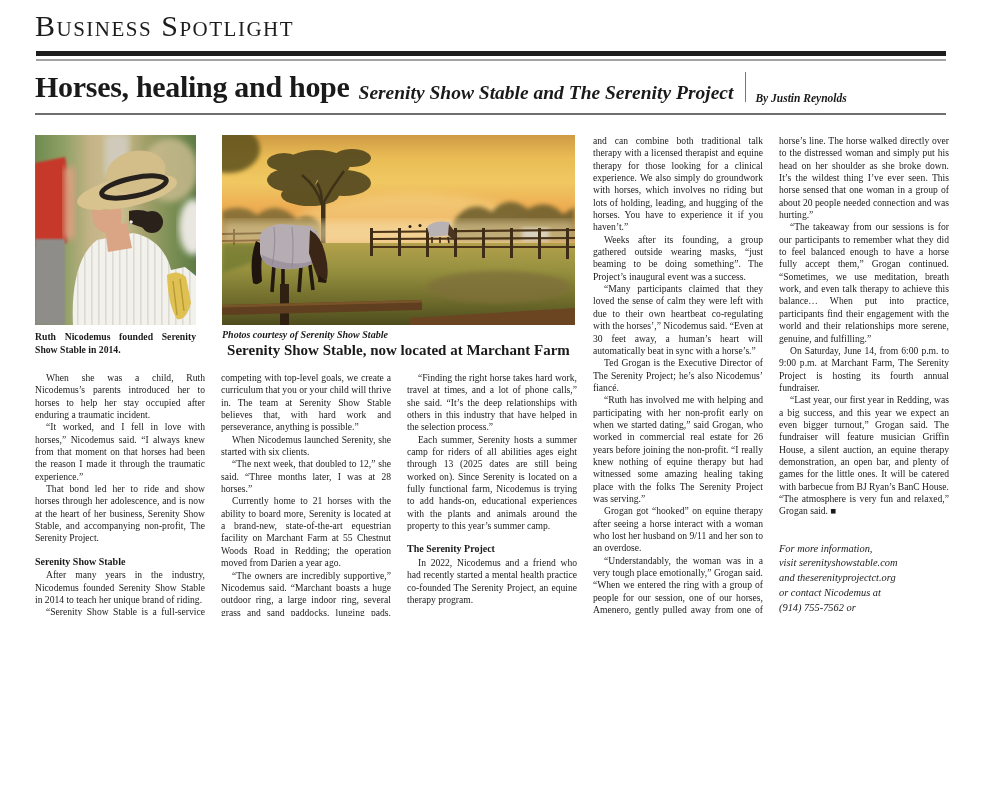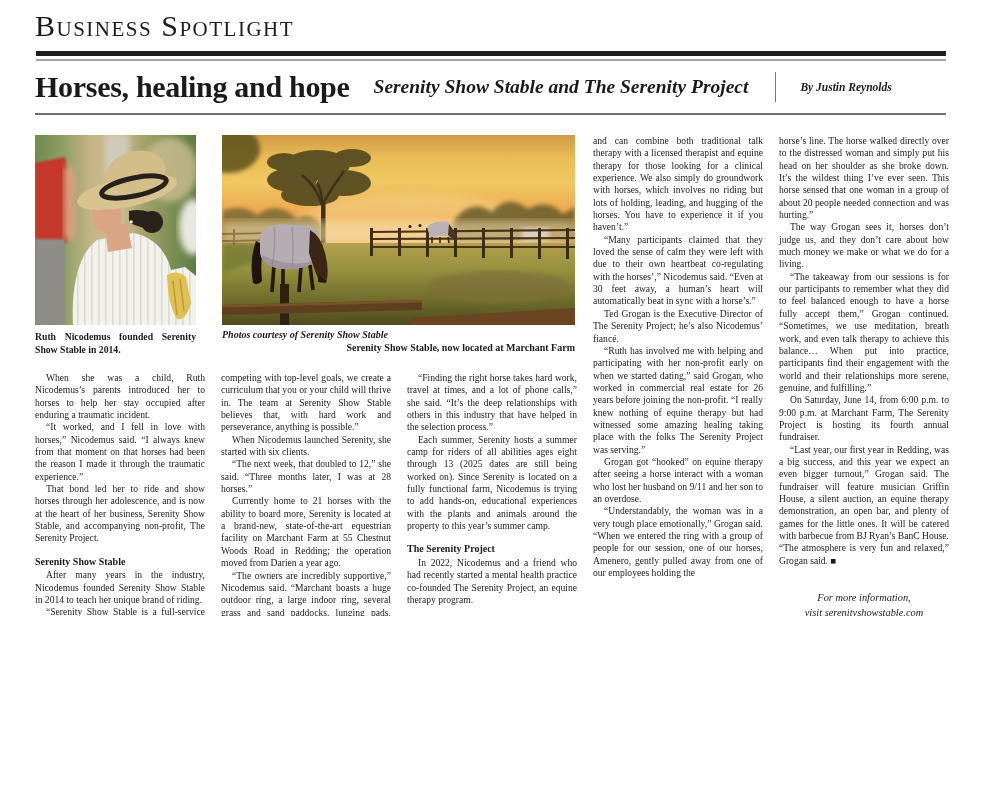--- a/index.html
+++ b/index.html
@@ -10,21 +10,21 @@
   
   .masthead-title {
     position:absolute; left:35px; top:9px;
     font-variant:small-caps; font-size:30px; letter-spacing:1.5px; color:#1c1c1c;
   }
   .rule-thick { position:absolute; left:36px; right:35px; top:51px; height:5px; background:#1d1d1d; }
   .rule-thin  { position:absolute; left:36px; right:35px; top:59px; height:2px; background:#a2a2a2; }
   
   .headline-row {
     position:absolute; left:35px; top:70px; right:30px;
-    display:flex; align-items:center; gap:24px; white-space:nowrap;
+    display:flex; align-items:flex-end; gap:9px; white-space:nowrap;
   }
   .headline-row h1 { font-size:30px; margin:0; font-weight:bold; letter-spacing:-0.3px; }
   .headline-sub { font-size:19.5px; font-weight:bold; font-style:italic; }
   .byline-divider { align-self:center; width:1px; height:30px; background:#777; margin-left:3px; }
   .byline { font-size:11.5px; font-weight:bold; font-style:italic; }
   .headline-rule { position:absolute; left:35px; right:35px; top:113px; height:2px; background:#6f6f6f; }
   
   figure { margin:0; position:absolute; }
   .photo-left   { left:35px;  top:135px; width:161px; height:190px; }
   .photo-center { left:222px; top:135px; width:353px; height:190px; }
@@ -32,35 +32,35 @@
   .caption-left {
     position:absolute; left:35px; top:331px; width:161px;
     font-weight:bold; font-size:9.7px; line-height:12.6px; text-align:justify;
   }
   .caption-credit {
     position:absolute; left:222px; top:329px; width:353px;
     font-weight:bold; font-style:italic; font-size:10px; text-align:left;
   }
   .caption-center {
     position:absolute; left:222px; top:342px; width:353px;
-    font-weight:bold; font-size:10px; text-align:right;
+    font-weight:bold; font-size:15px; text-align:center;
   }
   
   .column { position:absolute; width:170px; font-size:9.6px; line-height:12.35px; }
   .col-1 { left:35px;  top:372px; }
   .col-2 { left:221px; top:372px; }
   .col-3 { left:407px; top:372px; }
   .col-4 { left:593px; top:135px; }
   .col-5 { left:779px; top:135px; }
   .column p { margin:0; text-indent:11px; text-align:justify; }
   .column p.noindent { text-indent:0; }
   .column h3 { font-size:10px; margin:11px 0 1px 0; font-weight:bold; }
   .contact {
     margin-top:24px; font-style:italic; font-size:10.4px;
-    line-height:14.8px; text-align:center;
+    line-height:14.8px; text-align:left;
   }
 </style>
 </head>
 <body>
 
 <div class="page">
 
   <div class="masthead-title">Business Spotlight</div>
   <div class="rule-thick"></div>
   <div class="rule-thin"></div>
@@ -231,29 +231,29 @@
         <p>Serenity Show Stable also helps clients find horses to buy or lease. In April, Nicodemus traveled to</p>
       </div>
       <div class="column col-3">
         <p>“Finding the right horse takes hard work, travel at times, and a lot of phone calls,” she said. “It’s the deep relationships with others in this industry that have helped in the selection process.”</p>
         <p>Each summer, Serenity hosts a summer camp for riders of all abilities ages eight through 13 (2025 dates are still being worked on). Since Serenity is located on a fully functional farm, Nicodemus is trying to add hands-on, educational experiences with the plants and animals around the property to this year’s summer camp.</p>
         <h3>The Serenity Project</h3>
         <p>In 2022, Nicodemus and a friend who had recently started a mental health practice co-founded The Serenity Project, an equine therapy program.</p>
       </div>
       <div class="column col-4">
         <p class="noindent">and can combine both traditional talk therapy with a licensed therapist and equine therapy for those looking for a clinical experience. We also simply do groundwork with horses, which involves no riding but lots of holding, leading, and hugging of the horses. You have to experience it if you haven’t.”</p>
+        <p>Weeks after its founding, a group gathered outside wearing masks, “just beaming to be doing something”. The Project’s inaugural event was a success.</p>
         <p>“Many participants claimed that they loved the sense of calm they were left with due to their own heartbeat co-regulating with the horses’,” Nicodemus said. “Even at 30 feet away, a human’s heart will automatically beat in sync with a horse’s.”</p>
         <p>Ted Grogan is the Executive Director of The Serenity Project; he’s also Nicodemus’ fiancé.</p>
         <p>“Ruth has involved me with helping and participating with her non-profit early on when we started dating,” said Grogan, who worked in commercial real estate for 26 years before joining the non-profit. “I really knew nothing of equine therapy but had witnessed some amazing healing taking place with the folks The Serenity Project was serving.”</p>
         <p>Grogan got “hooked” on equine therapy after seeing a horse interact with a woman who lost her husband on 9/11 and her son to an overdose.</p>
         <p>“Understandably, the woman was in a very tough place emotionally,” Grogan said. “When we entered the ring with a group of people for our session, one of our horses, Amenero, gently pulled away from one of our employees holding the</p>
       </div>
       <div class="column col-5">
         <p class="noindent">horse’s line. The horse walked directly over to the distressed woman and simply put his head on her shoulder as she broke down. It’s the wildest thing I’ve ever seen. This horse sensed that one woman in a group of about 20 people needed connection and was hurting.”</p>
-        <p>The way Grogan sees it, horses don’t judge us, and they don’t care about how much money we make or what we do for a living.</p>
         <p>“The takeaway from our sessions is for our participants to remember what they did to feel balanced enough to have a horse fully accept them,” Grogan continued. “Sometimes, we use meditation, breath work, and even talk therapy to achieve this balance… When put into practice, participants find their engagement with the world and their relationships more serene, genuine, and fulfilling.”</p>
         <p>On Saturday, June 14, from 6:00 p.m. to 9:00 p.m. at Marchant Farm, The Serenity Project is hosting its fourth annual fundraiser.</p>
         <p>“Last year, our first year in Redding, was a big success, and this year we expect an even bigger turnout,” Grogan said. The fundraiser will feature musician Griffin House, a silent auction, an equine therapy demonstration, an open bar, and plenty of games for the little ones. It will be catered with barbecue from BJ Ryan’s BanC House. “The atmosphere is very fun and relaxed,” Grogan said. ■</p>
         <div class="contact">
           <div>For more information,</div>
           <div>visit serenityshowstable.com</div>
           <div>and theserenityprojectct.org</div>
           <div>or contact Nicodemus at</div>
           <div>(914) 755-7562 or</div>
           <div>ruth@serenityshowstable.com</div>

